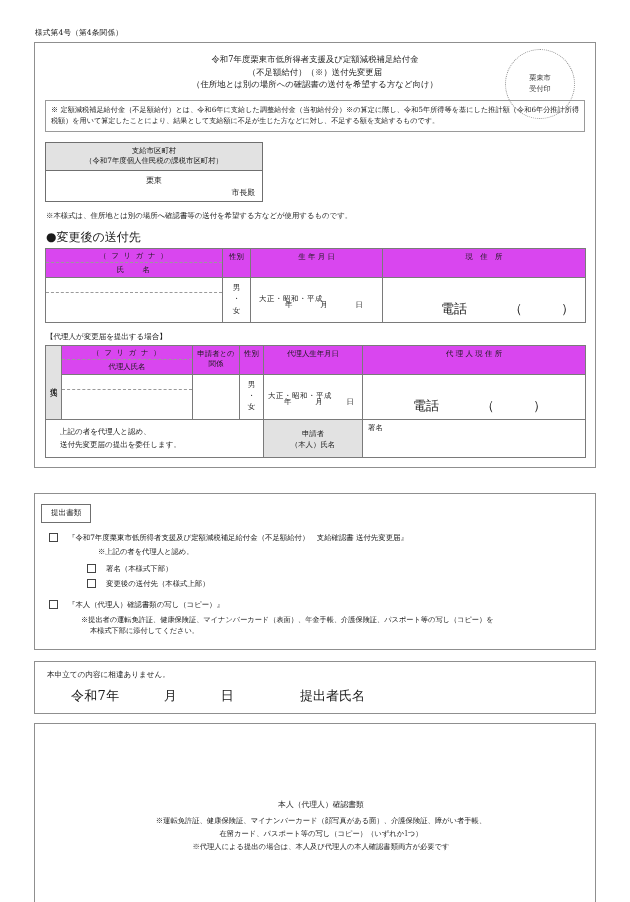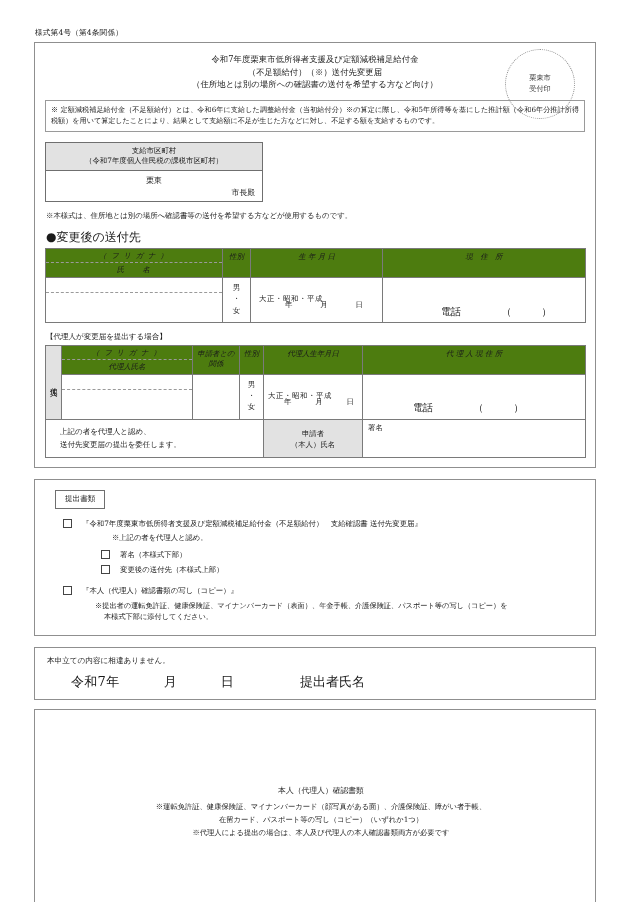--- a/index.html
+++ b/index.html
@@ -38,48 +38,48 @@
     border:1px dotted #8a8a8a;
     display:flex;flex-direction:column;align-items:center;justify-content:center;
     font-size:7.2px;line-height:1.5;color:#3a3a3a;
   }
 
   .usage-note{margin:9px 0 8px 1px;font-size:7.4px;}
   .section-label{font-size:12px;margin:0 0 3px 1px;font-weight:normal;}
 
   table.grid{border-collapse:collapse;width:100%;table-layout:fixed;}
   table.grid th,table.grid td{border:1px solid #7a7a7a;vertical-align:top;padding:0;}
-  table.grid th{background:#4d7c0f;font-weight:normal;text-align:center;font-size:7.4px;padding:3px 1px;font-style:italic;}
+  table.grid th{background:#d946ef;font-weight:normal;text-align:center;font-size:7.4px;padding:3px 1px;}
   .sp1{letter-spacing:1.2px;}
 
   .furi-cell{padding:0 !important;}
   .furi-top{border-bottom:1px dashed #9a9a9a;text-align:center;padding:2px 0 1px 0;font-size:7.3px;}
   .furi-bot{text-align:center;padding:2px 0 2px 0;font-size:7.4px;}
 
   .body-name{height:44px;}
   .body-name .furi-top{height:11px;}
 
   .gender-cell{text-align:center;font-size:7.5px;line-height:1.5;padding-top:4px !important;}
   .dob-cell{font-size:7.4px;position:relative;height:44px;}
   .dob-era{position:absolute;left:8px;top:16px;letter-spacing:.6px;}
   .dob-ymd{position:absolute;left:34px;bottom:12px;letter-spacing:.4px;margin-top:37px;}
   .dob-ymd span{display:inline-block;}
-  .addr-cell{position:relative;height:44px;font-size:10px;}
+  .addr-cell{position:relative;height:44px;font-size:13px;}
   .addr-tel{position:absolute;left:58px;bottom:4px;}
 
   .vert-cell{width:16px;text-align:center;vertical-align:middle !important;background:#e2e2e2;}
   .vert-text{writing-mode:vertical-rl;text-orientation:upright;display:inline-block;font-size:7.4px;letter-spacing:1px;line-height:1;}
 
   .agent-label{margin:9px 0 3px 1px;font-size:7.5px;}
 
   .commit-cell{padding:6px 0 6px 14px !important;font-size:7.5px;line-height:1.7;}
   .applicant-head{background:#e2e2e2;text-align:center;font-size:7.4px;line-height:1.5;padding:6px 2px !important;vertical-align:middle !important;}
   .sign-cell{position:relative;font-size:7.4px;padding:3px 0 0 5px !important;}
 
-  .panel-docs{margin-top:11px;padding:10px 12px 12px 20px;}
+  .panel-docs{margin-top:25px;padding:10px 12px 12px 6px;}
   .docs-tag{display:inline-block;border:1px solid #6f6f6f;padding:3px 9px;font-size:7.6px;margin-bottom:9px;}
 
   .cb-row{display:flex;align-items:flex-start;margin:0 0 3px 0;}
   .cb-row.indent{margin-left:38px;}
   .cb{width:9px;height:9px;border:1px solid #444;flex:0 0 auto;margin:1px 10px 0 8px;box-sizing:border-box;}
   .cb-text{font-size:7.4px;line-height:1.55;}
   .cb-sub{font-size:7.3px;line-height:1.55;margin:1px 0 6px 57px;}
   .cb-note{font-size:7.2px;line-height:1.6;margin:3px 0 0 40px;}
   .cb-note .i2{display:block;margin-left:9px;}
   .gap{height:7px;}
@@ -87,21 +87,21 @@
   .panel-decl{margin-top:11px;padding:8px 12px 8px 12px;}
   .decl-line1{font-size:7.6px;margin-bottom:7px;}
   .decl-line2{font-size:13px;margin-left:24px;}
   .decl-line2 .d{display:inline-block;}
   .decl-line2 .y{letter-spacing:.3px;}
   .decl-line2 .m{margin-left:40px;}
   .decl-line2 .dd{margin-left:40px;}
   .decl-line2 .nm{margin-left:62px;}
 
   .panel-attach{margin-top:9px;height:260px;position:relative;padding:0;}
-  .attach-inner{position:absolute;left:12px;right:0;top:76px;text-align:center;}
+  .attach-inner{position:absolute;left:12px;right:0;top:76px;text-align:center;font-family:Liberation Serif, serif;}
   .attach-title{font-size:7.8px;margin-bottom:5px;}
   .attach-l{font-size:7.3px;line-height:1.75;}
 </style>
 </head>
 <body>
 
 <div class="page">
 
   <div class="form-no">様式第4号（第4条関係）</div>
 

